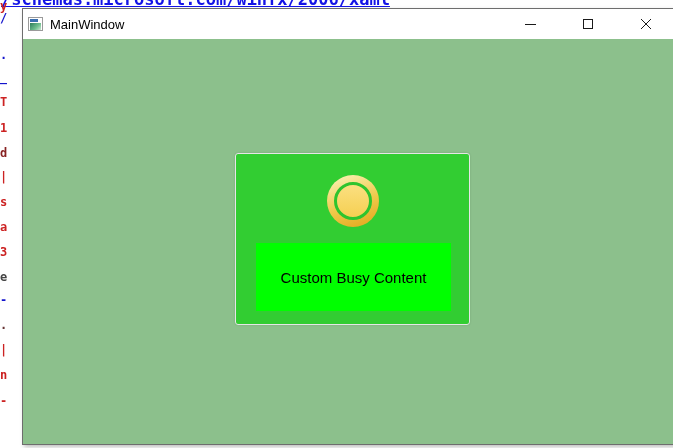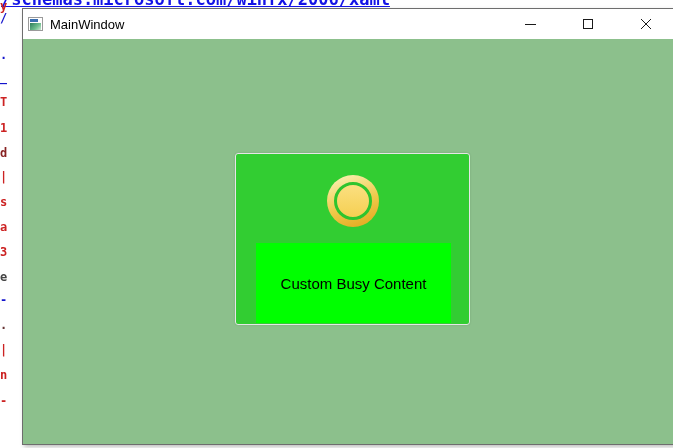--- a/index.html
+++ b/index.html
@@ -46,21 +46,21 @@
 
   
   .busy-panel{position:absolute;left:212px;top:114px;width:235px;height:172px;
       background:var(--panel-bg);border:1px solid var(--panel-border);border-radius:3px;
       box-shadow:0 0 2px rgba(0,0,0,0.15);}
   .spinner{position:absolute;left:91px;top:21px;width:52px;height:52px;border-radius:50%;
       background:linear-gradient(160deg,var(--gold-light) 8%,var(--gold-mid) 55%,var(--gold-dark) 96%);
       display:flex;align-items:center;justify-content:center;}
   .spinner-inner{width:38px;height:38px;border-radius:50%;border:3px solid var(--disc-ring);
       background:linear-gradient(180deg,var(--disc-light) 0%,var(--disc-dark) 100%);}
-  .busy-content{position:absolute;left:20px;top:89px;width:195px;height:80px;
+  .busy-content{position:absolute;left:20px;top:89px;width:195px;height:68px;
       background:var(--content-bg);color:#000;font-size:15px;
       display:flex;align-items:center;justify-content:center;white-space:nowrap;}
 </style>
 </head>
 <body>
 
 <div class="editor-bg">
   <div class="top-link-clip">
     <span>/schemas.microsoft.com/winfx/2006/xaml</span>
   </div>

